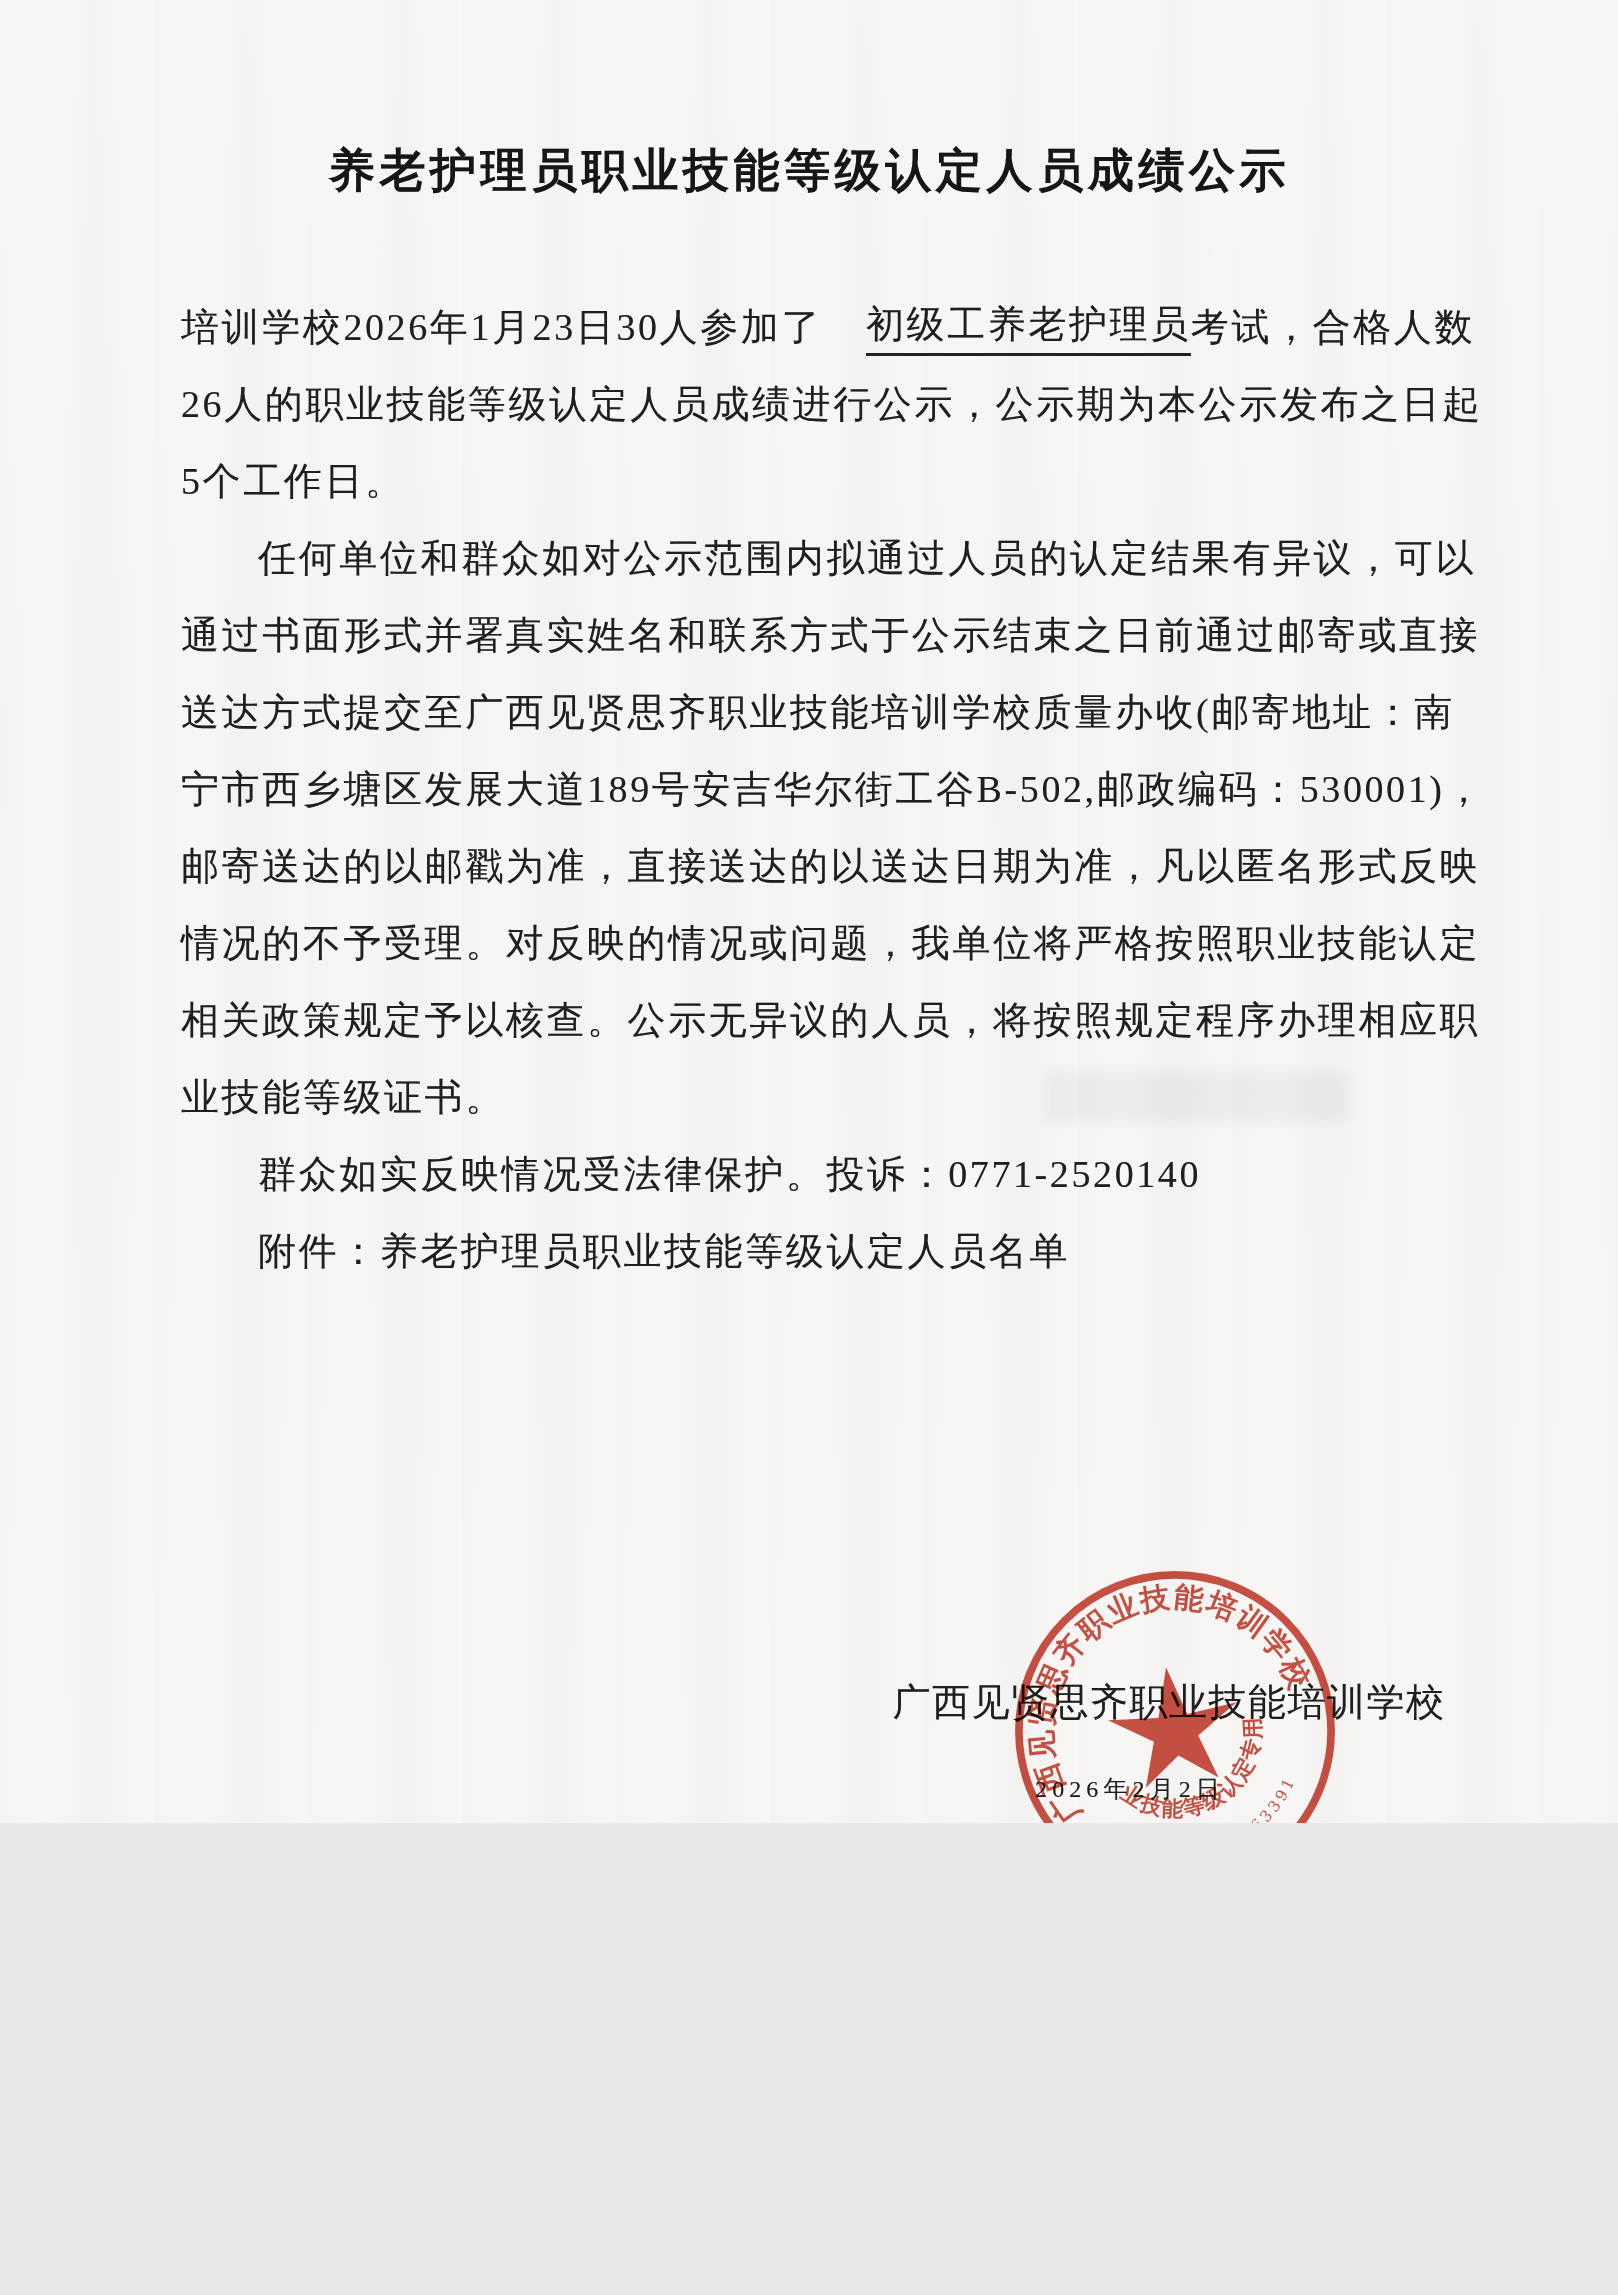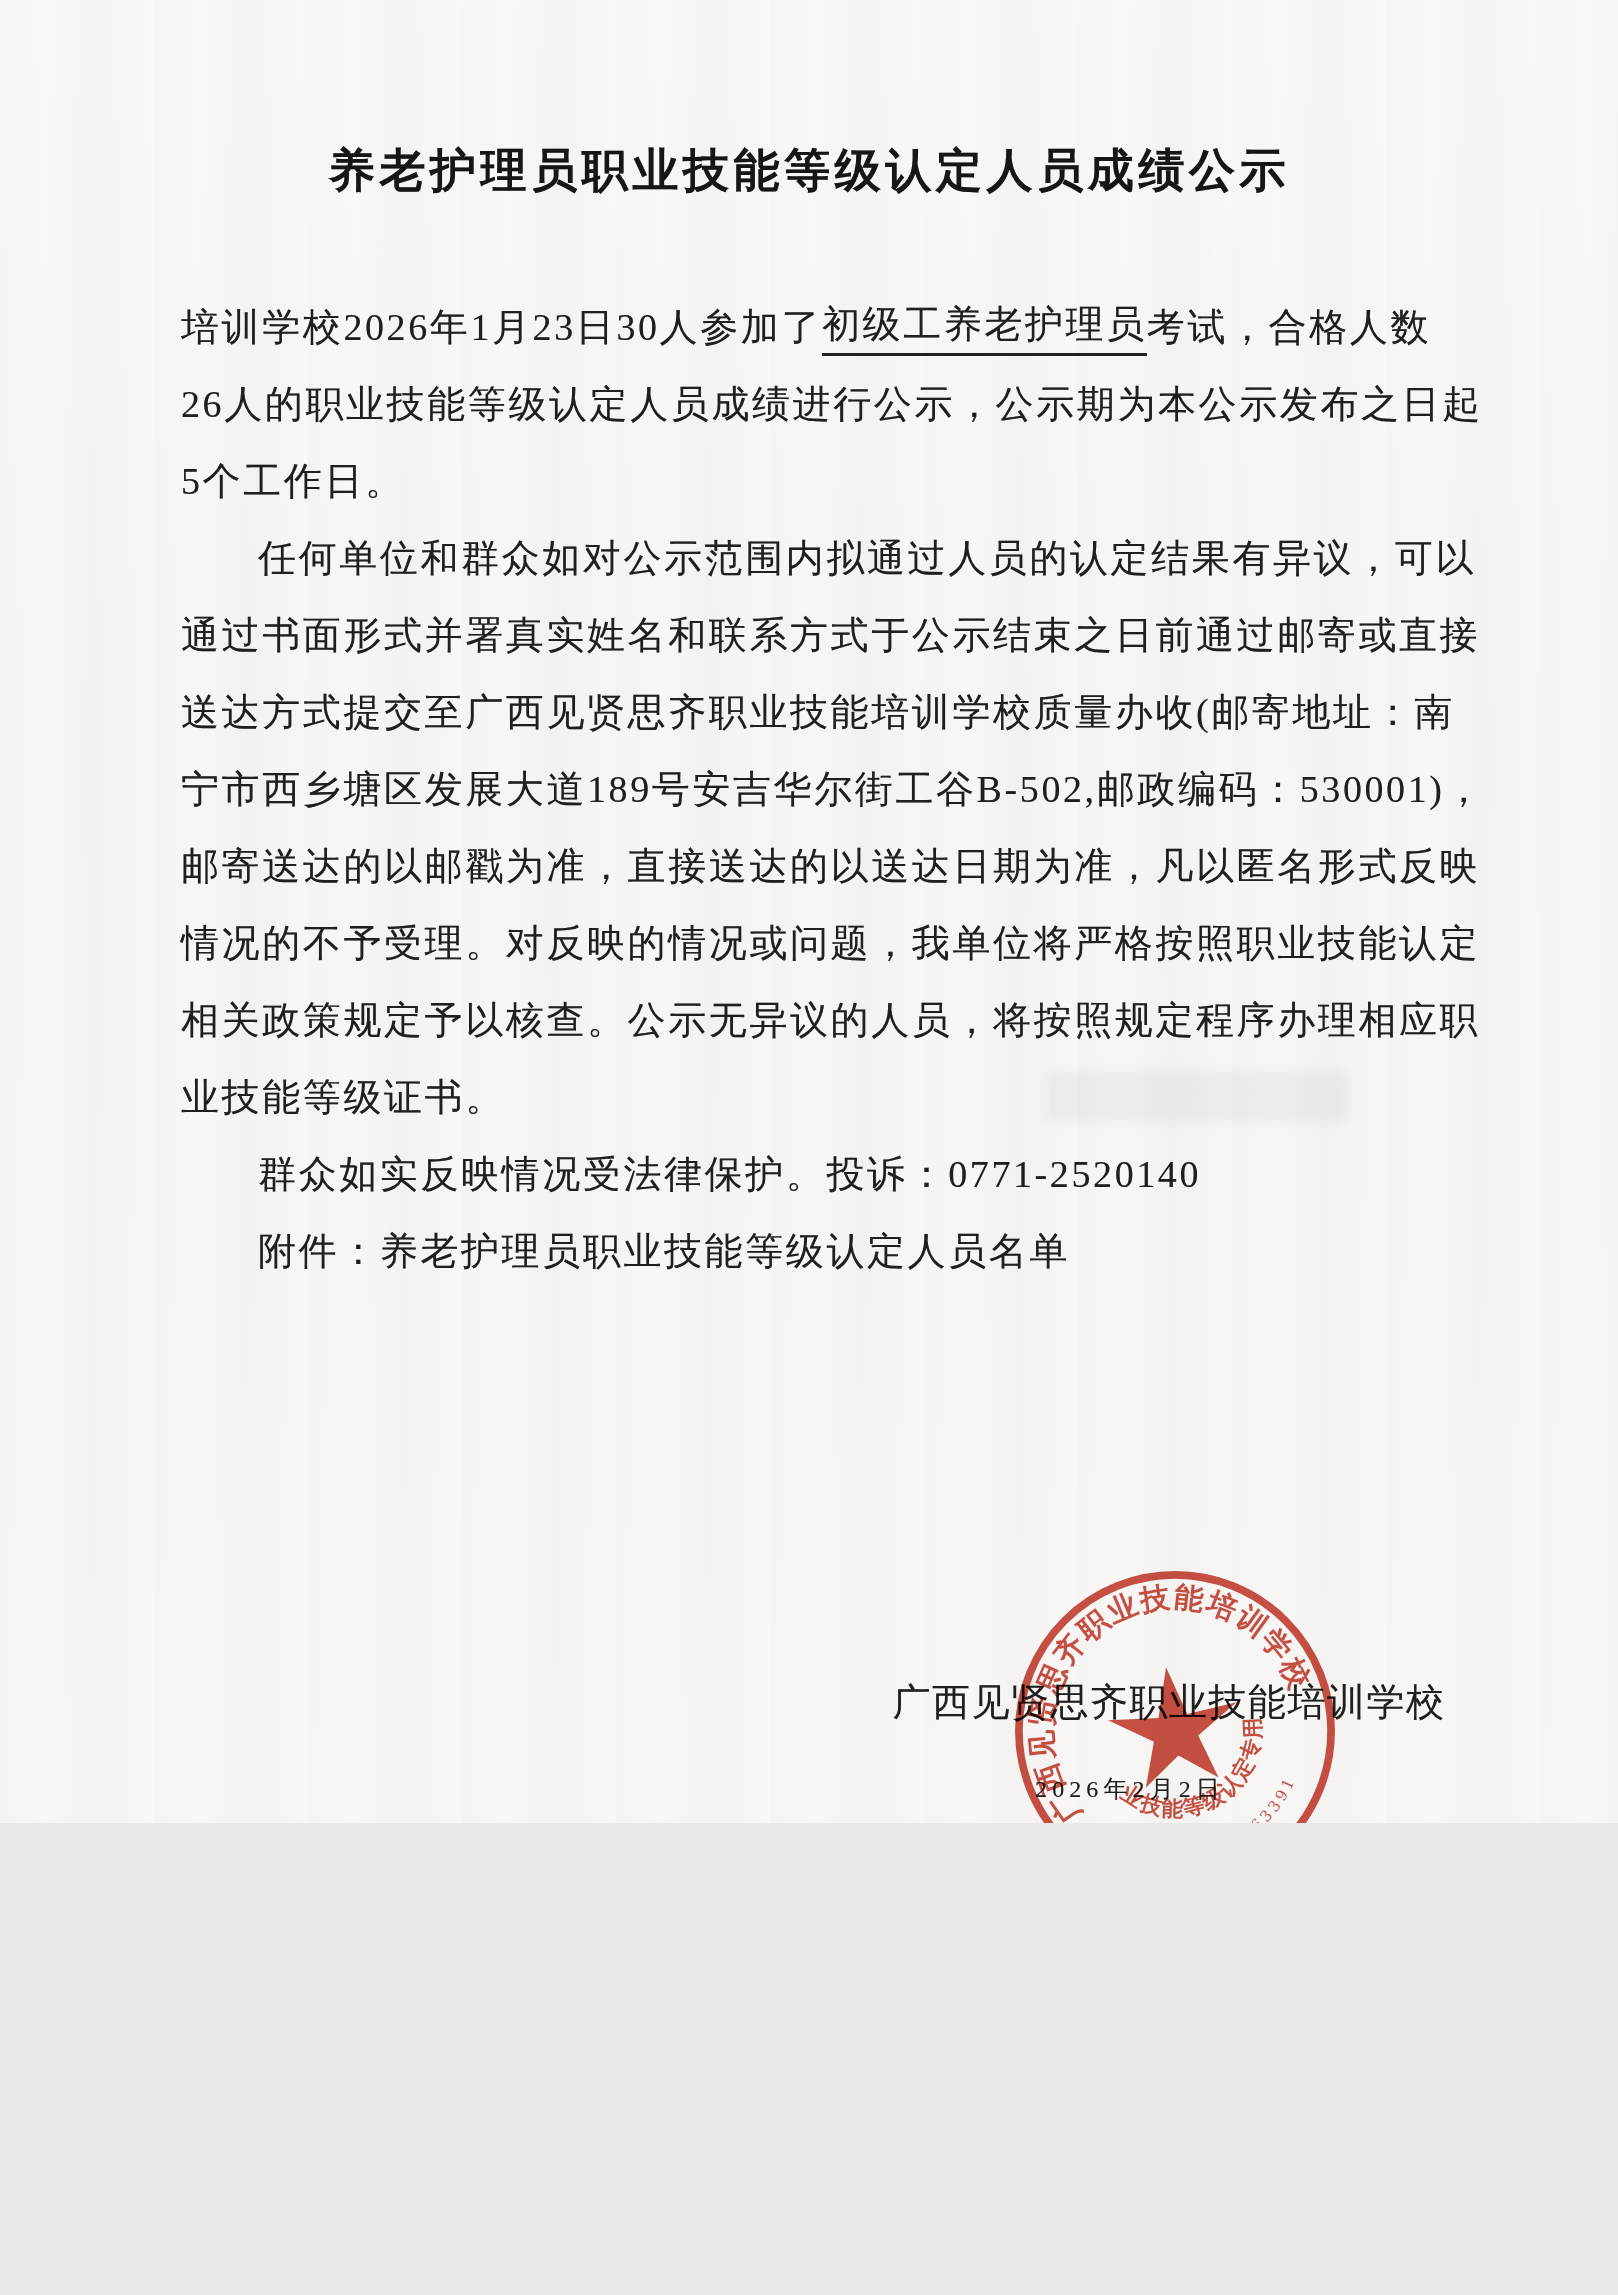--- a/index.html
+++ b/index.html
@@ -50,20 +50,21 @@
     align-items: center;
     font-size: 38px;
     letter-spacing: 2.6px;
     white-space: nowrap;
     text-shadow: 0 0 0.5px rgba(0,0,0,0.35);
   }
   .line.indent { padding-left: 77px; }
   .underline-seg {
     border-bottom: 3.1px solid #222;
     padding-bottom: 2.6px;
+    margin-left: 44px;
   }
   .signature-org {
     position: absolute;
     left: 881px; top: 1674px;
     width: 576px; height: 57px;
     display: flex; align-items: center; justify-content: center;
     font-size: 38px;
     letter-spacing: 1.5px;
     z-index: 2;
     text-shadow: 0 0 0.5px rgba(0,0,0,0.35);

